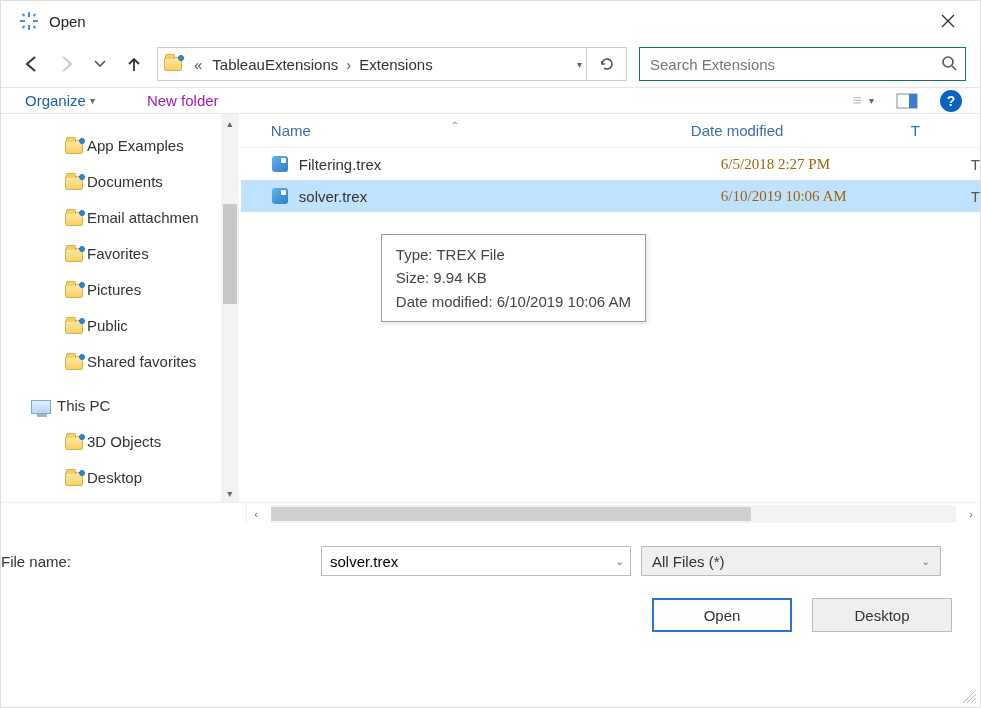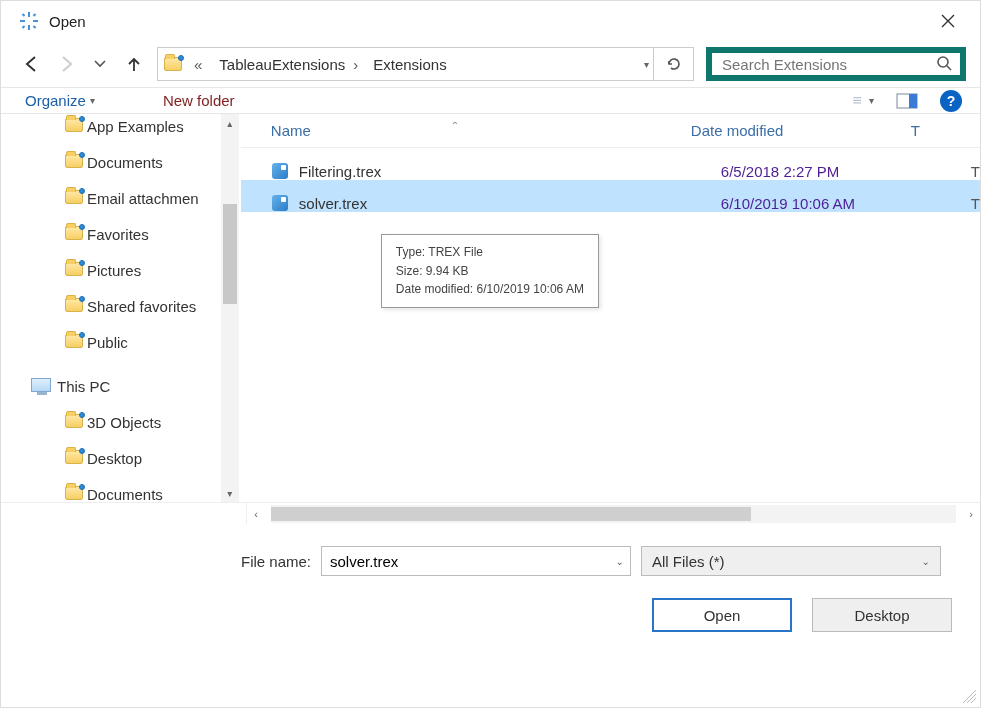--- a/index.html
+++ b/index.html
@@ -47,53 +47,53 @@
   .breadcrumb {
     flex:1;
     height: 34px;
     border: 1px solid #ccc;
     display:flex;
     align-items:center;
     padding: 0 4px 0 6px;
   }
   .breadcrumb .folder-glyph { width:24px; display:flex; align-items:center; }
   .breadcrumb .prefix { margin: 0 6px; color:#555; }
-  .breadcrumb .seg { padding: 0 4px; cursor:pointer;margin-left:7px;}
+  .breadcrumb .seg { padding: 0 4px; cursor:pointer;}
   .breadcrumb .chev { margin: 0 4px; color:#555; }
   .refresh-box {
     width: 40px; height: 34px;
     border: 1px solid #ccc;
     border-left: none;
     display:flex; align-items:center; justify-content:center;
     margin-left: -12px;
   }
   .searchbox {
-    width: 260px; height: 34px;
-    border: 6px solid #0f766e;
+    width: 327px; height: 34px;
+    border: 1px solid #0f766e;
     display:flex; align-items:center;
     padding: 0 8px;
   }
   .searchbox input {
     flex:1; border:none; outline:none;
     font: inherit; color:#666;
     background: transparent;
   }
   .searchbox .search-ic { color:#444; }
 
   
   .toolbar {
     height: 27px;
     display:flex;
     align-items:center;
     padding: 0 18px 0 24px;
     border-top: 1px solid #e6e6e6;
     border-bottom: 1px solid #e6e6e6;
   }
   .toolbar .organize { color:#1a5fa8; cursor:pointer; display:flex; align-items:center; gap:4px;}
-  .toolbar .newfolder { color:#7f1d1d; margin-left: 68px; cursor:pointer;}
+  .toolbar .newfolder { color:#a21caf; margin-left: 52px; cursor:pointer;}
   .toolbar .right { margin-left:auto; display:flex; align-items:center; gap:22px;}
   .toolbar .iconbtn { width:22px; height:22px; display:flex; align-items:center; justify-content:center; cursor:pointer; color:#7a8aa0;}
   .toolbar .help {
     width:22px; height:22px; border-radius:50%;
     background:#0a63c2; color:#fff;
     display:flex; align-items:center; justify-content:center;
     font-size:14px; font-weight:bold;
     cursor:pointer;
   }
 
@@ -109,21 +109,21 @@
     position: relative;
     padding-top: 4px;
   }
   .tree-scroll {
     position:absolute; right:2px; top:0; width:18px; height:100%;
     background:#f3f3f3;
   }
   .tree-scroll .arrow { width:18px; height:18px; display:flex; align-items:center; justify-content:center; color:#666; font-size:10px;}
   .tree-scroll .thumb { position:absolute; left:2px; width:14px; background:#c8c8c8; top:90px; height:100px;}
   .tree-item {
-    display:flex; align-items:flex-start;
+    display:flex; align-items:flex-end;
     height:36px;
     cursor:pointer;
   }
   .tree-item .indent1 { width: 64px; }
   .tree-item .indent0 { width: 30px; }
   .tree-item .fldr { width:22px; display:flex; align-items:center;}
   .tree-item .lbl { white-space:nowrap; overflow:hidden; text-overflow:clip; }
   .tree-item.thispc .lbl { font-weight:400; }
   .tree-item.thispc .fldr { width:26px; }
 
@@ -171,26 +171,26 @@
     color:#3a6ea5;
     border-bottom: 1px solid #eee;
   }
   .colhdr .c-name { width: 450px; padding-left: 30px; position:relative;}
   .colhdr .c-date { width: 220px; }
   .colhdr .c-type { flex:1; }
   .colhdr .sort-caret { position:absolute; top:-2px; left:210px; font-size:10px; color:#888;}
   .filerow {
     height:32px;
     display:flex;
-    align-items:flex-end;
+    align-items:center;
     cursor:pointer;
     gap:30px;
   }
   .filerow .c-name { width: 450px; padding-left: 30px; display:flex; align-items:center; gap:10px;}
-  .filerow .c-date { width: 220px; color:#4c1d95;}
+  .filerow .c-date { width: 220px; color:#a16207;font-family:Liberation Serif, serif;}
   .filerow .c-type { flex:1; color:#555; overflow:hidden;}
   .filerow.selected { background:#bfe3ff; }
   .file-icon {
     width:18px; height:18px;
     display:flex; align-items:center; justify-content:center;
   }
   .trex-glyph {
     width:16px; height:16px;
     background: linear-gradient(135deg,#66b2ed,#2d7cc4);
     border-radius:3px;
@@ -200,21 +200,21 @@
     content:""; position:absolute; top:2px; right:2px;
     width:5px; height:5px; background:#fff; border-radius:1px;
   }
 
   .tooltip {
     position:absolute;
     left: 140px; top: 120px;
     border:1px solid #999;
     background:#fff;
     padding: 8px 14px;
-    font-size: 12px;
+    font-size: 15px;
     color:#444;
     box-shadow: 2px 2px 4px rgba(0,0,0,0.1);
     line-height: 1.55;
   }
 
   
   .hscroll {
     height: 22px;
     display:flex;
     align-items:center;
@@ -227,21 +227,21 @@
 
   
   .footer {
     padding: 22px 28px 0 0;
   }
   .fname-row {
     display:flex;
     align-items:center;
     gap: 10px;
   }
-  .fname-row .lbl { width: 310px; text-align:right; }
+  .fname-row .lbl { width: 310px; }
   .fname-row .fname-input {
     width: 310px; height:30px;
     border:1px solid #bbb;
     display:flex; align-items:center;
     padding:0 6px;
   }
   .fname-row .fname-input input { border:none; outline:none; flex:1; font:inherit; background:transparent;}
   .fname-row .filter {
     width: 300px; height:30px;
     border:1px solid #bbb;
@@ -437,30 +437,30 @@
           </span>
           <span class="lbl">Pictures</span>
         </div>
         <div class="tree-item">
           <span class="indent1"></span>
           <span class="fldr">
             <span class="folder-icon">
               <span class="dot"></span>
             </span>
           </span>
+          <span class="lbl">Public</span>
+        </div>
+        <div class="tree-item">
+          <span class="indent1"></span>
+          <span class="fldr">
+            <span class="folder-icon">
+              <span class="dot"></span>
+            </span>
+          </span>
           <span class="lbl">Shared favorites</span>
-        </div>
-        <div class="tree-item">
-          <span class="indent1"></span>
-          <span class="fldr">
-            <span class="folder-icon">
-              <span class="dot"></span>
-            </span>
-          </span>
-          <span class="lbl">Public</span>
         </div>
         <div style="height: 0px;"></div>
         <div style="height: 8px;"></div>
         <div class="tree-item thispc">
           <span class="indent0"></span>
           <span class="fldr">
             <span class="pc-icon"></span>
           </span>
           <span class="lbl">This PC</span>
         </div>

